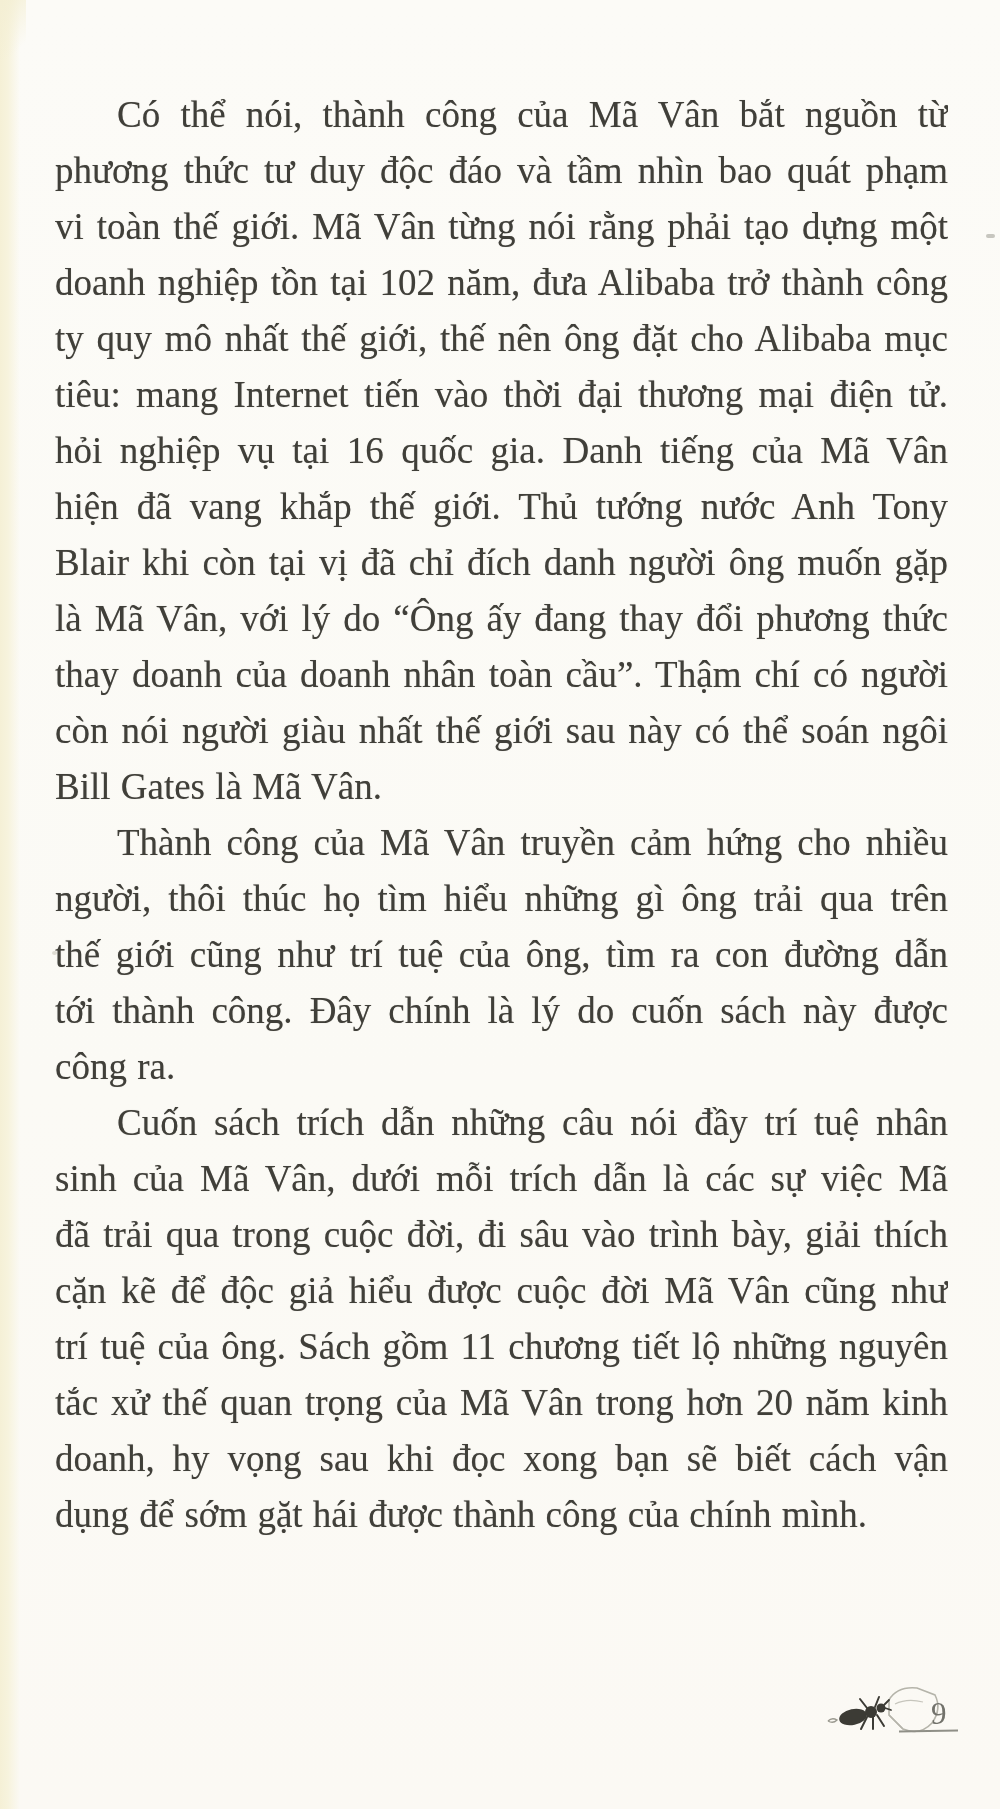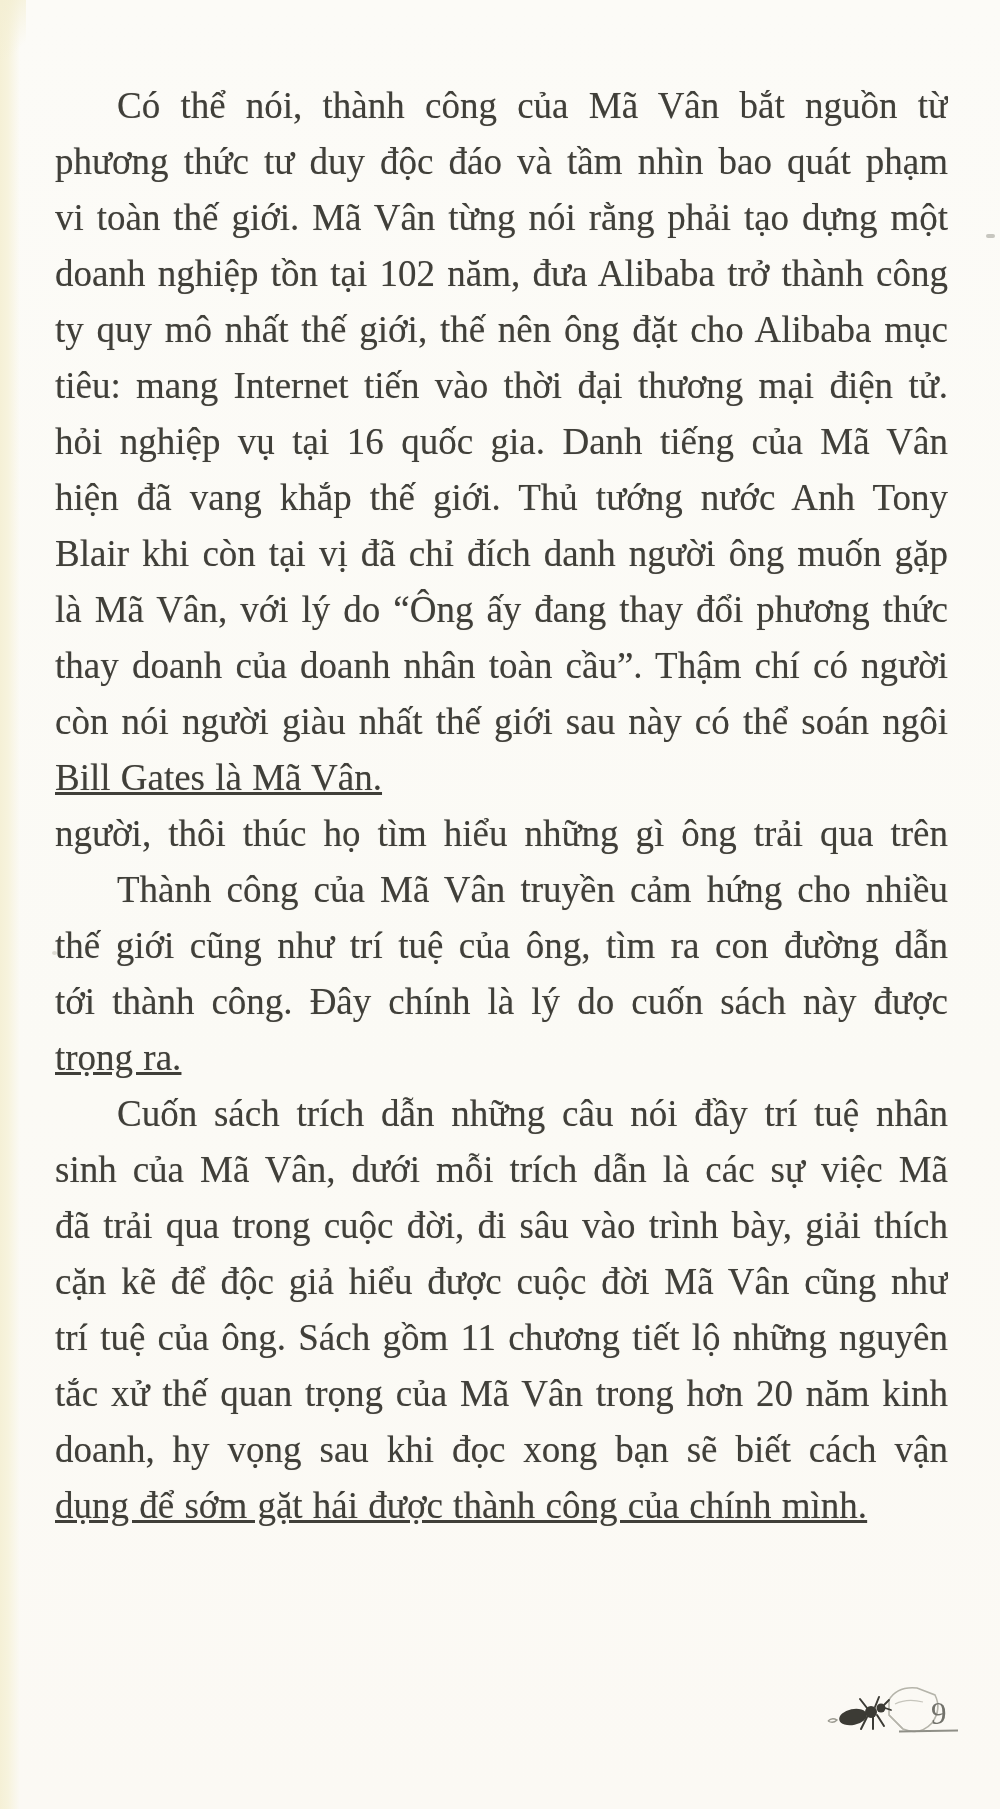--- a/index.html
+++ b/index.html
@@ -17,36 +17,36 @@
   .scan-edge {
     position: absolute; left: 0; top: 0; bottom: 0; width: 20px;
     background: linear-gradient(90deg, #f5f0d6 0%, #f7f3dd 40%, rgba(247,243,221,0) 100%);
   }
   .scan-edge-top {
     position: absolute; left: 0; top: 0; width: 26px; height: 60px;
     background: linear-gradient(135deg, #f4efd4 0%, rgba(244,239,212,0) 80%);
   }
   .text-block {
     position: absolute;
-    left: 55px; top: 78px; width: 893px;
+    left: 55px; top: 87px; width: 893px;
     font-size: 37px;
     line-height: 56px;
     color: #403f39;
     text-shadow: 0 0 0.7px rgba(64,63,57,0.45);
   }
   .para { margin: 0; padding: 0; }
   .line {
     height: 56px;
     overflow: hidden;
     text-align: justify;
     text-align-last: justify;
     word-spacing: 1px;
   }
   .line.first { text-indent: 62px; }
-  .line.last { text-align-last: left; text-decoration: underline; }
+  .line.last { text-align-last: left; }
   .footer {
     position: absolute; left: 0; top: 0; width: 1000px; height: 1809px;
     pointer-events: none;
   }
   .ornament {
     position: absolute; left: 823px; top: 1684px; width: 140px; height: 60px;
   }
   .page-number {
     position: absolute; left: 931px; top: 1697px;
     font-family: "Liberation Serif", "DejaVu Serif", serif;
@@ -85,25 +85,25 @@
         <div class="line">tiêu: mang Internet tiến vào thời đại thương mại điện tử.</div>
         <div class="line">hỏi nghiệp vụ tại 16 quốc gia. Danh tiếng của Mã Vân</div>
         <div class="line">hiện đã vang khắp thế giới. Thủ tướng nước Anh Tony</div>
         <div class="line">Blair khi còn tại vị đã chỉ đích danh người ông muốn gặp</div>
         <div class="line">là Mã Vân, với lý do “Ông ấy đang thay đổi phương thức</div>
         <div class="line">thay doanh của doanh nhân toàn cầu”. Thậm chí có người</div>
         <div class="line">còn nói người giàu nhất thế giới sau này có thể soán ngôi</div>
         <div class="line last">Bill Gates là Mã Vân.</div>
       </div>
       <div class="para">
+        <div class="line first">Thành công của Mã Vân truyền cảm hứng cho nhiều</div>
         <div class="line">người, thôi thúc họ tìm hiểu những gì ông trải qua trên</div>
-        <div class="line first">Thành công của Mã Vân truyền cảm hứng cho nhiều</div>
         <div class="line">thế giới cũng như trí tuệ của ông, tìm ra con đường dẫn</div>
         <div class="line">tới thành công. Đây chính là lý do cuốn sách này được</div>
-        <div class="line last">trọng ra.</div>
+        <div class="line last">công ra.</div>
       </div>
       <div class="para">
         <div class="line first">Cuốn sách trích dẫn những câu nói đầy trí tuệ nhân</div>
         <div class="line">sinh của Mã Vân, dưới mỗi trích dẫn là các sự việc Mã Vân</div>
         <div class="line">đã trải qua trong cuộc đời, đi sâu vào trình bày, giải thích</div>
         <div class="line">cặn kẽ để độc giả hiểu được cuộc đời Mã Vân cũng như</div>
         <div class="line">trí tuệ của ông. Sách gồm 11 chương tiết lộ những nguyên</div>
         <div class="line">tắc xử thế quan trọng của Mã Vân trong hơn 20 năm kinh</div>
         <div class="line">doanh, hy vọng sau khi đọc xong bạn sẽ biết cách vận</div>
         <div class="line last">dụng để sớm gặt hái được thành công của chính mình.</div>

